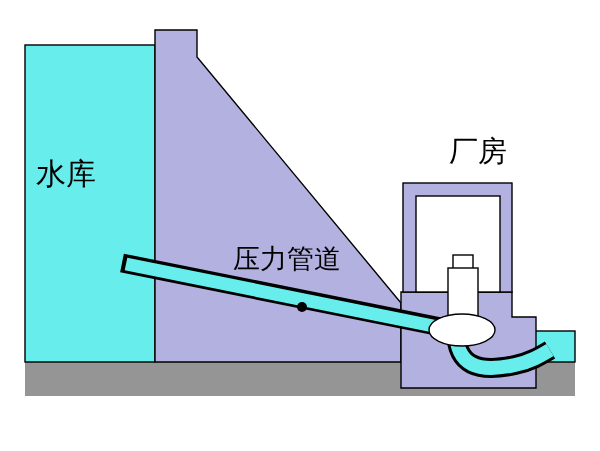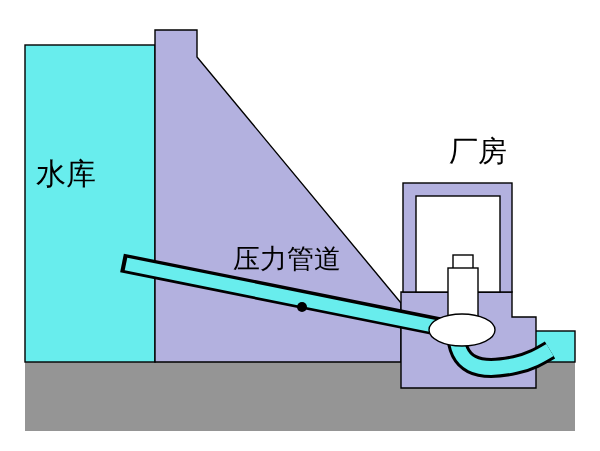--- a/index.html
+++ b/index.html
@@ -3,21 +3,21 @@
 <meta charset="utf-8">
 <style>
   html, body {
     margin: 0;
     padding: 0;
     background: #ffffff;
   }
   .stage {
     position: relative;
     width: 600px;
-    height: 451px;
+    height: 396px;
     background: #ffffff;
     overflow: hidden;
     font-family: "Liberation Sans", "DejaVu Sans", sans-serif;
   }
   svg { display: block; }
   .thin  { stroke: #000000; stroke-width: 1.4; }
   .nostroke { stroke: none; }
   .pipe-under { fill: none; stroke: #000000; }
   .pipe-over  { fill: none; }
   text {

